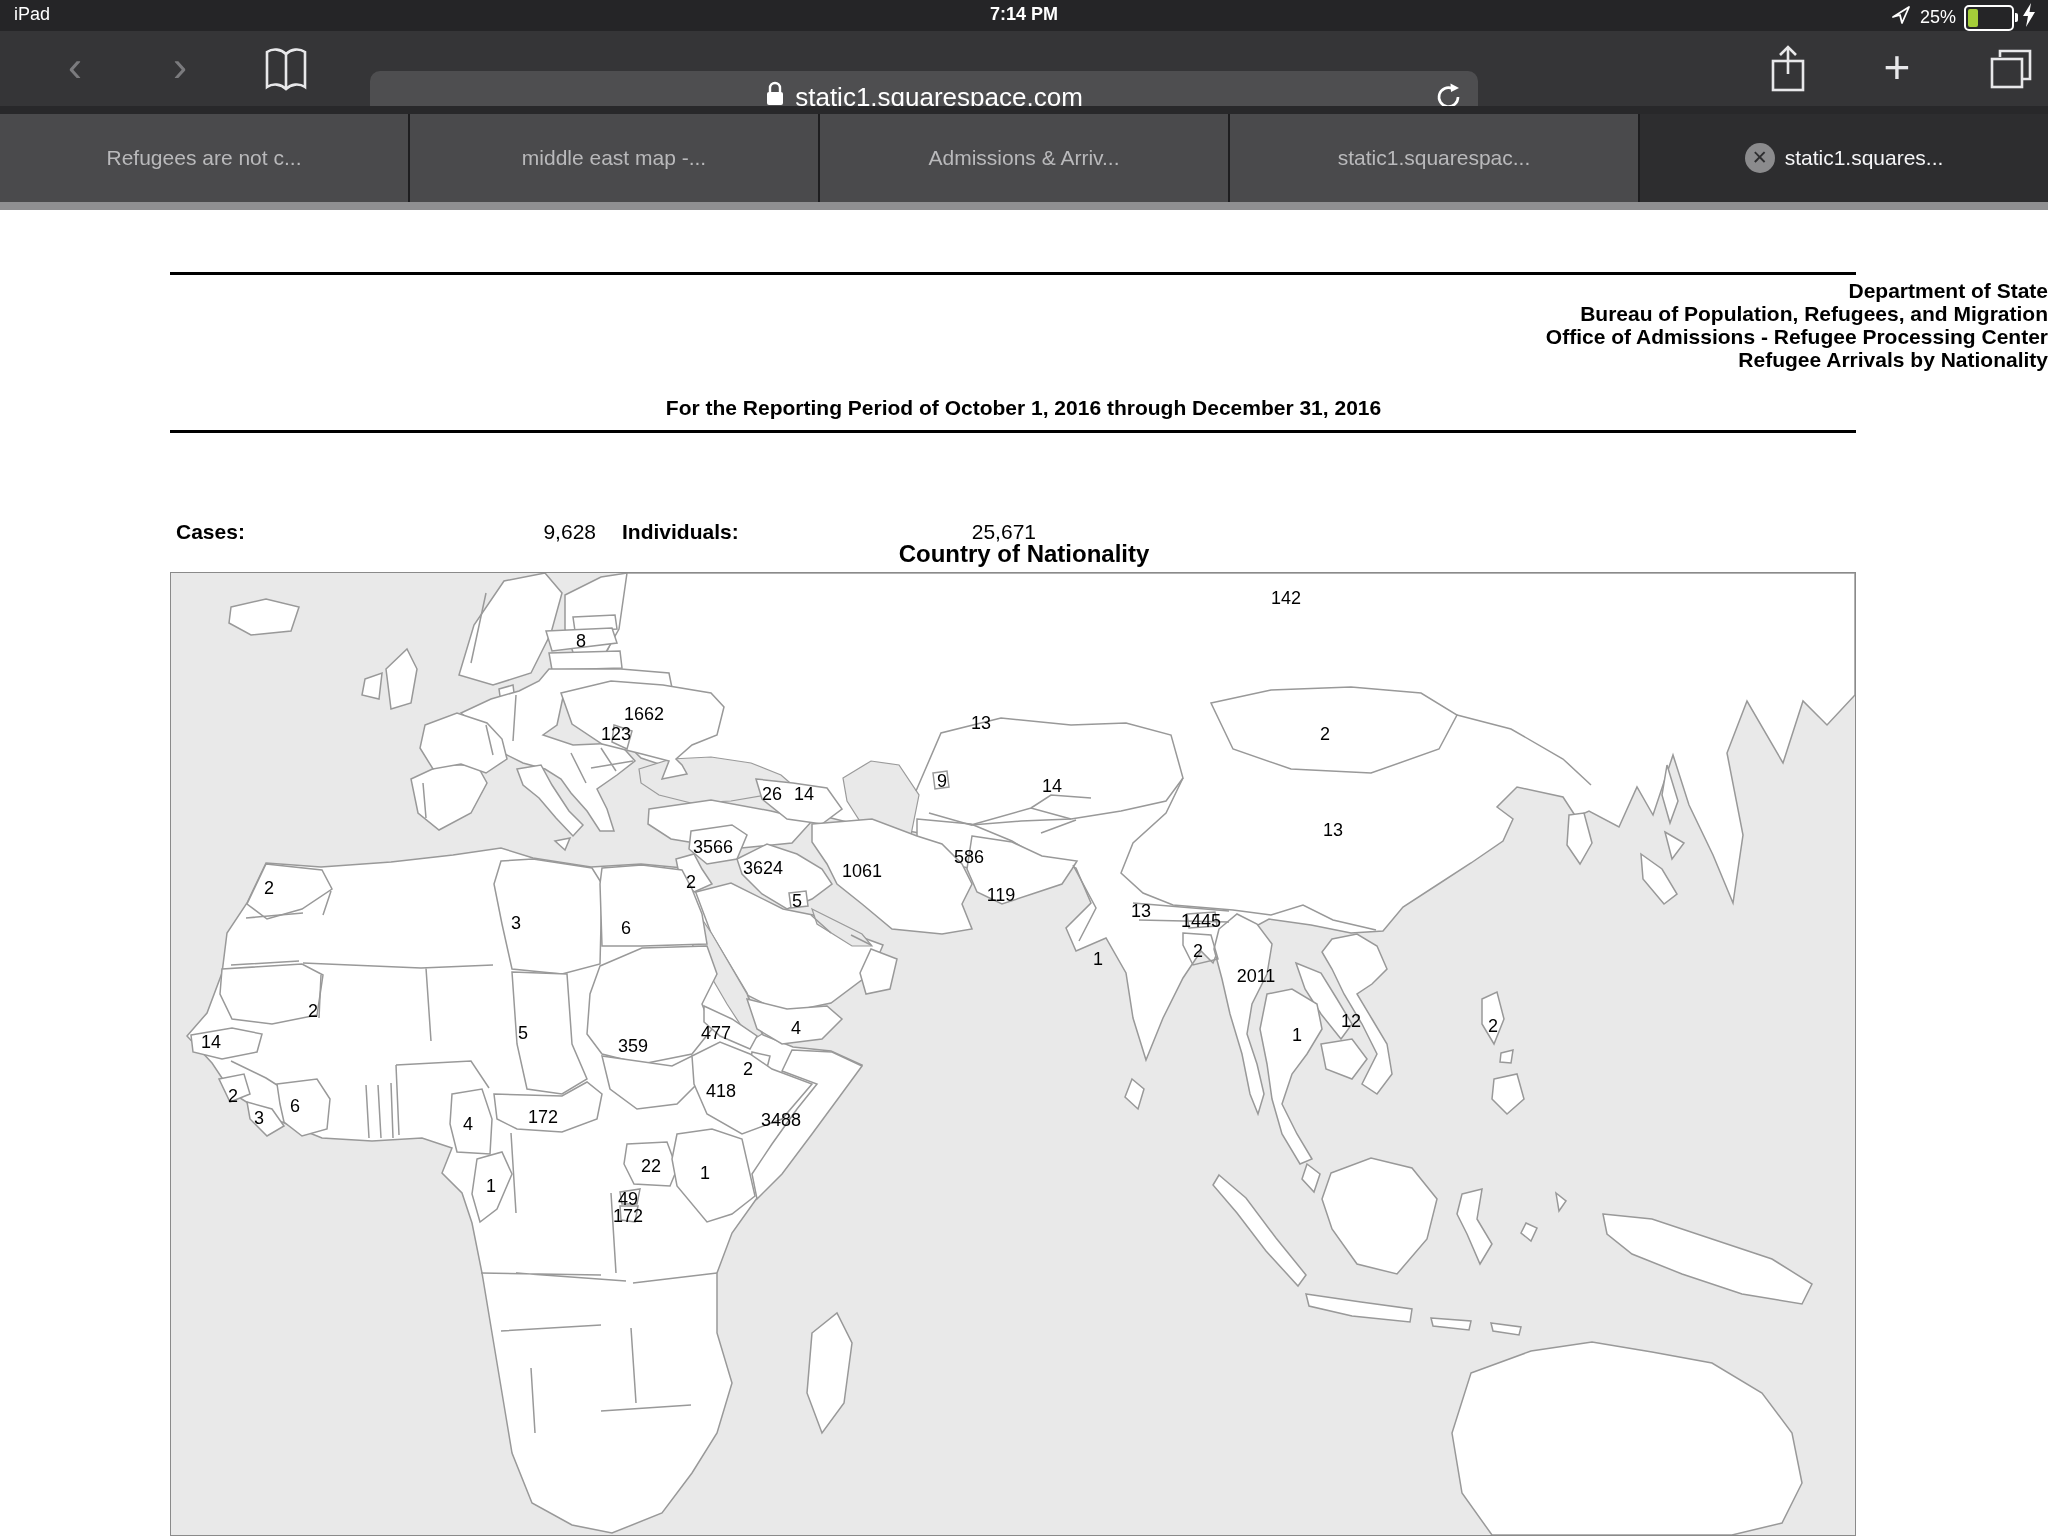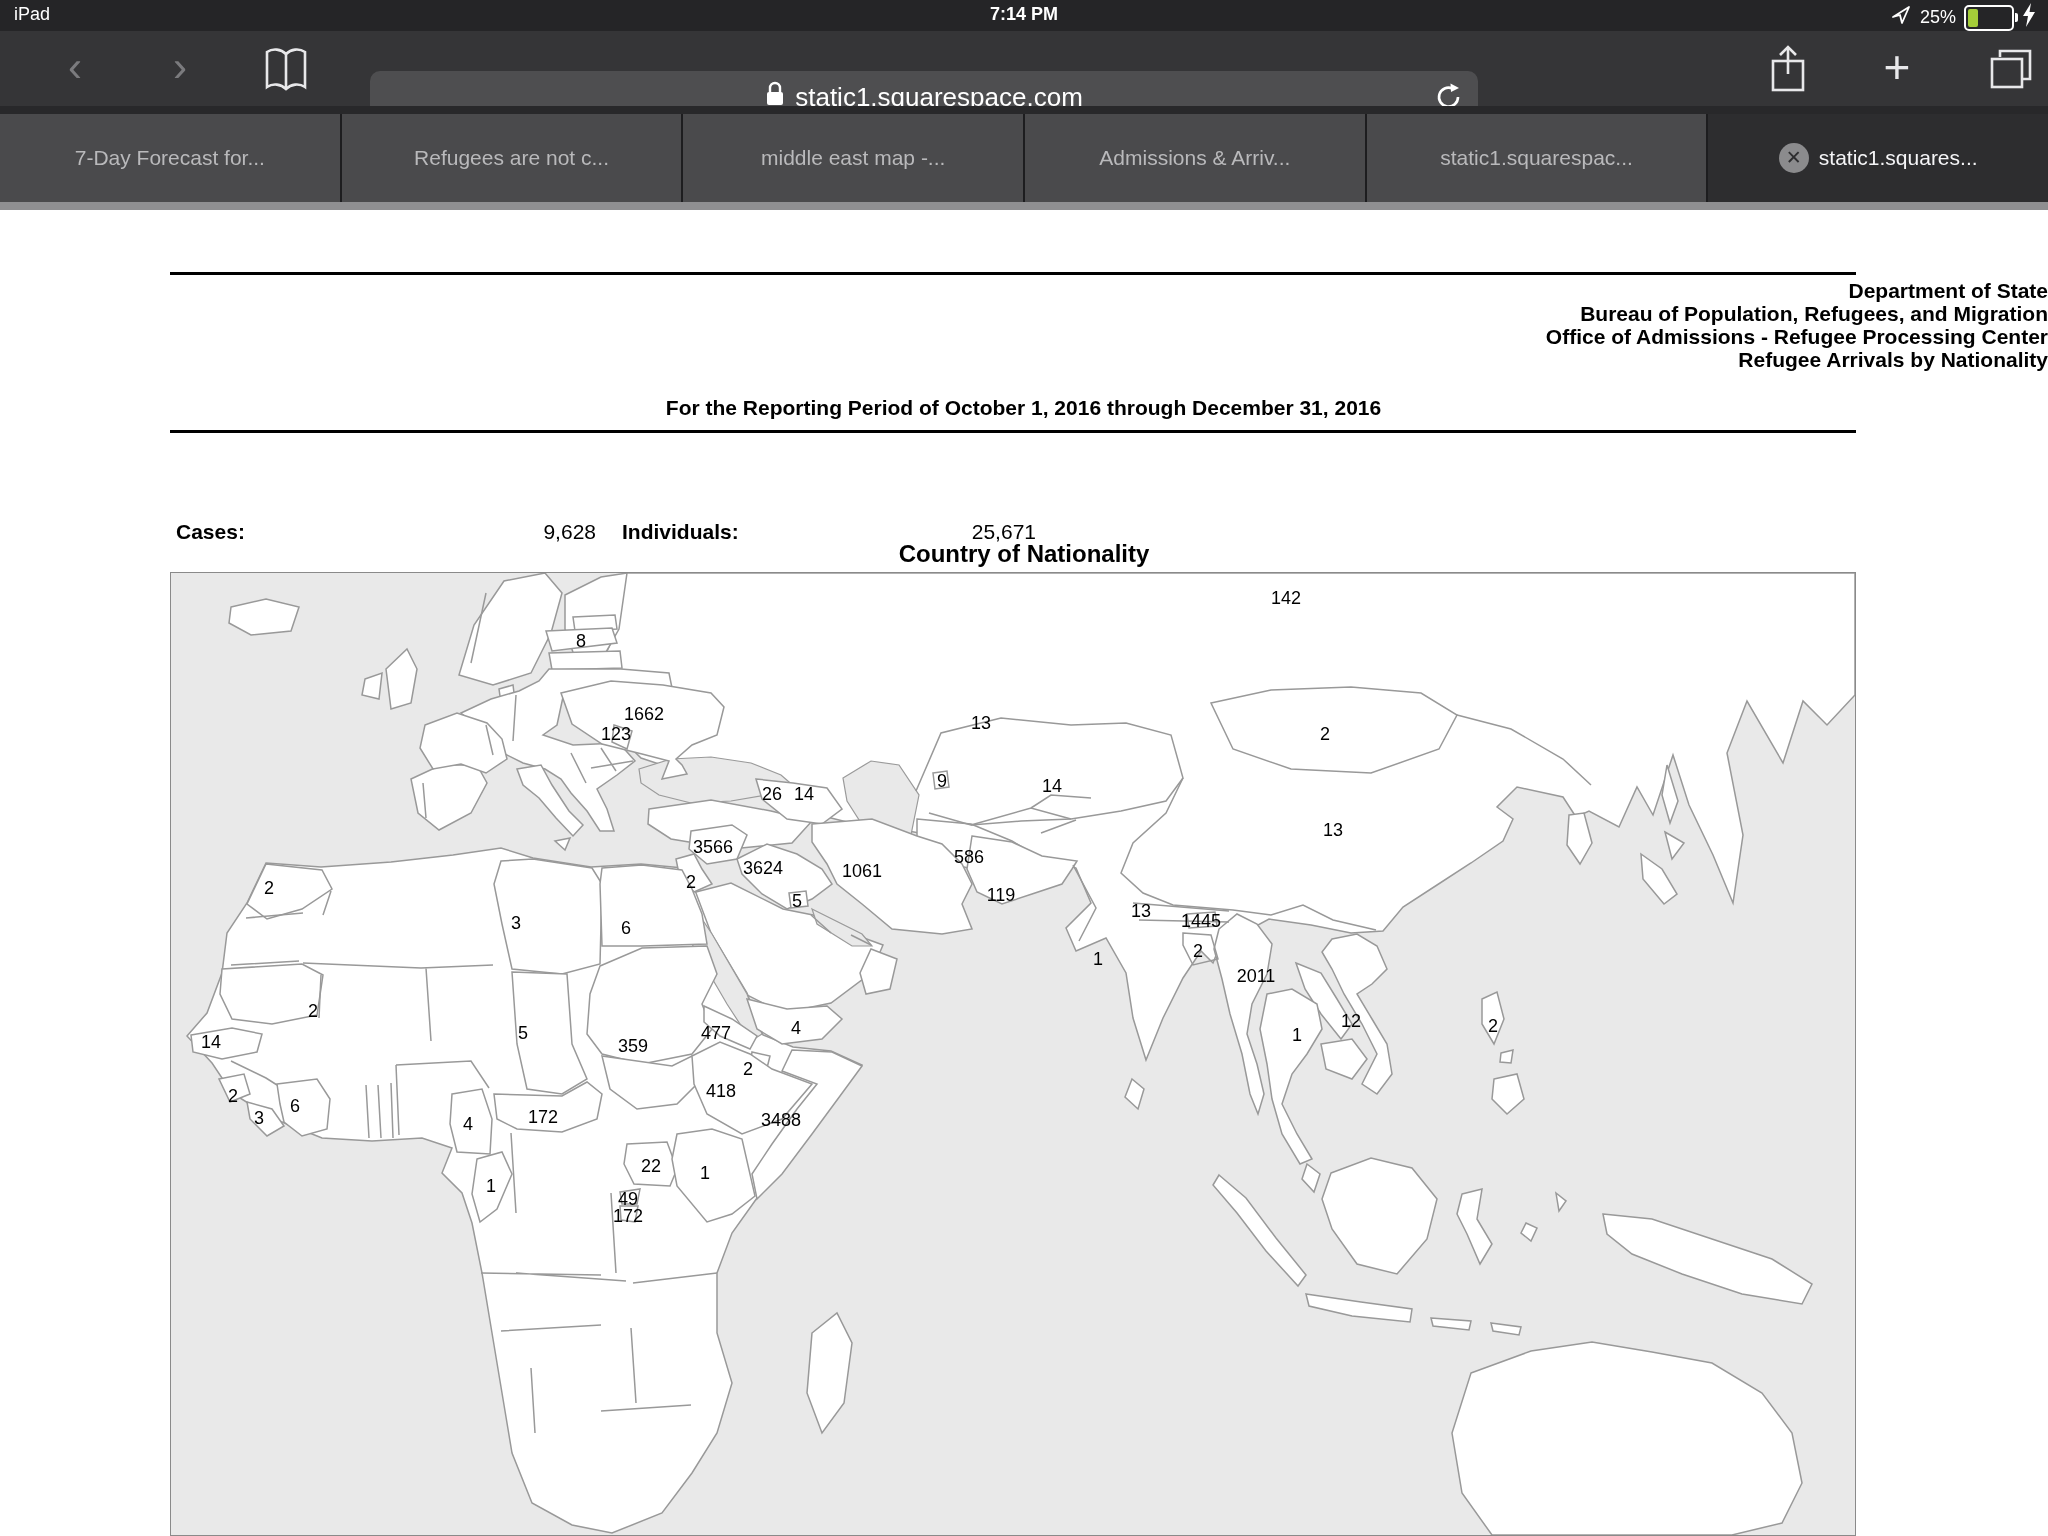--- a/index.html
+++ b/index.html
@@ -132,23 +132,20 @@
         <g fill="none" stroke="#e8e8ea" stroke-width="2.6">
           <path d="M12,10 V4 H42 V32 H34"></path>
           <rect x="4" y="12" width="30" height="28"></rect>
         </g>
       </svg>
   </div>
 </div>
 
 <div id="tab-bar">
     <div class="tab">
-      <span class="tab-label">7-Day Forecast for...</span>
-    </div>
-    <div class="tab">
       <span class="tab-label">Refugees are not c...</span>
     </div>
     <div class="tab">
       <span class="tab-label">middle east map -...</span>
     </div>
     <div class="tab">
       <span class="tab-label">Admissions &amp; Arriv...</span>
     </div>
     <div class="tab">
       <span class="tab-label">static1.squarespac...</span>

